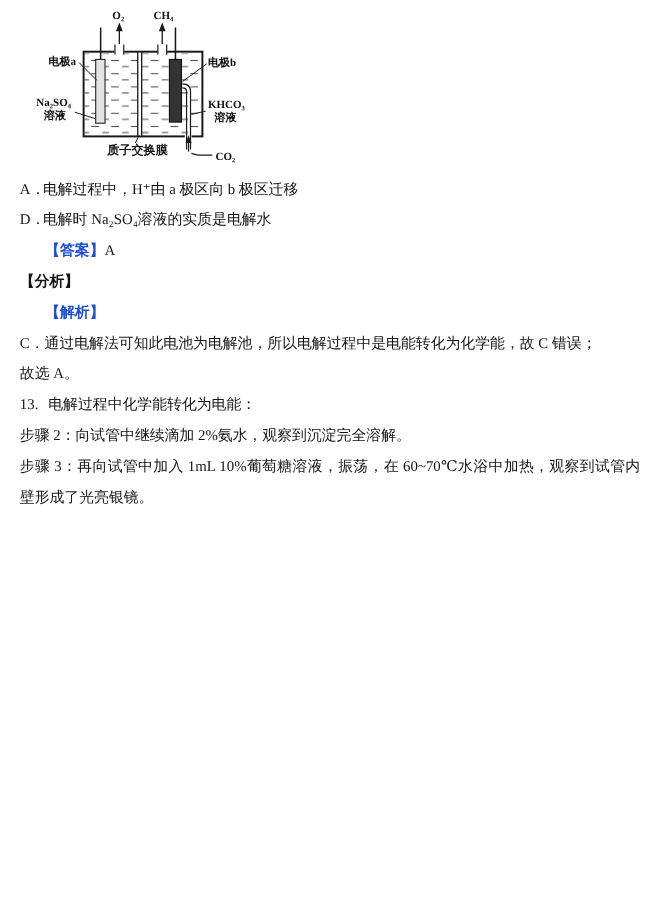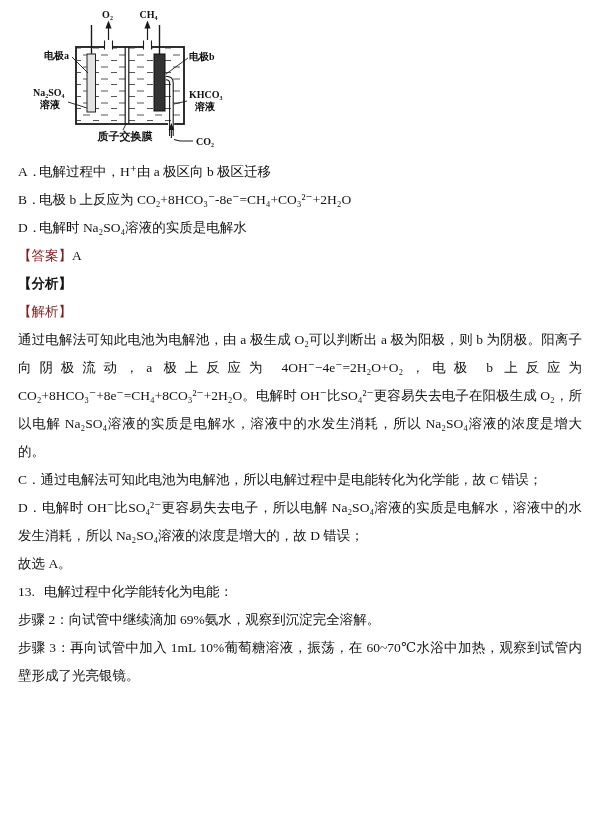--- a/index.html
+++ b/index.html
@@ -6,21 +6,21 @@
   body{
     width:600px;height:831px;overflow:hidden;
     font-family:"Liberation Serif","DejaVu Serif",serif;
     font-size:13.5px;color:#141414;
     -webkit-font-smoothing:antialiased;
   }
   .content{padding:2px 18px 0 18px;}
   figure.diagram{margin:2px 0 0 10px;padding:0;}
   p{margin:0;line-height:28px;}
   .just{text-align:justify;}
-  .blue{color:#7f1d1d;font-weight:normal;}
+  .blue{color:#1d4ed8;font-weight:bold;margin-left:23px;}
   .bold{font-weight:bold;}
   .opt-row{line-height:28px;}
   .opt-letter{display:inline-block;width:21px;}
   .q-number{display:inline-block;margin-right:9px;}
   
   .stroke{stroke:#1a1a1a;fill:none;}
   .dlabel{font:bold 10px "Liberation Serif","DejaVu Serif",serif;fill:#111;}
   .dlabel-lg{font:bold 11px "Liberation Serif","DejaVu Serif",serif;fill:#111;}
 </style>
 </head>
@@ -85,32 +85,29 @@
       <text x="12" y="104" class="dlabel">溶液</text>
       <text x="161" y="94" class="dlabel">KHCO₃</text>
       <text x="167" y="106" class="dlabel">溶液</text>
       <text x="97" y="136" text-anchor="middle" class="dlabel-lg">质子交换膜</text>
       <text x="168" y="141" class="dlabel">CO₂</text>
     </svg>
   </figure>
 
   <div>
     <p class="opt-row"><span class="opt-letter">A．</span><span>电解过程中，H⁺由 a 极区向 b 极区迁移</span></p>
-    <p class="opt-row"><span class="opt-letter">B．</span><span>电极 b 上反应为 CO₂+8HCO₃⁻-8e⁻=CH₄+CO₃²⁻+2H₂O</span></p>
     <p class="opt-row"><span class="opt-letter">D．</span><span>电解时 Na₂SO₄溶液的实质是电解水</span></p>
   </div>
 
   <p><span class="blue">【答案】</span><span>A</span></p>
 
   <p><span class="bold">【分析】</span></p>
 
   <p><span class="blue">【解析】</span></p>
-  <p class="just">通过电解法可知此电池为电解池，由 a 极生成 O₂可以判断出 a 极为阳极，则 b 为阴极。阳离子向阴极流动，a 极上反应为 4OH⁻−4e⁻=2H₂O+O₂，电极 b 上反应为 CO₂+8HCO₃⁻+8e⁻=CH₄+8CO₃²⁻+2H₂O。电解时 OH⁻比SO₄²⁻更容易失去电子在阳极生成 O₂，所以电解 Na₂SO₄溶液的实质是电解水，溶液中的水发生消耗，所以 Na₂SO₄溶液的浓度是增大的。</p>
 
   <p class="just">C．通过电解法可知此电池为电解池，所以电解过程中是电能转化为化学能，故 C 错误；</p>
-  <p class="just">D．电解时 OH⁻比SO₄²⁻更容易失去电子，所以电解 Na₂SO₄溶液的实质是电解水，溶液中的水发生消耗，所以 Na₂SO₄溶液的浓度是增大的，故 D 错误；</p>
   <p>故选 A。</p>
 
   <p><span class="q-number">13.</span><span>电解过程中化学能转化为电能：</span></p>
-  <p class="just">步骤 2：向试管中继续滴加 69%氨水，观察到沉淀完全溶解。</p>
+  <p class="just">步骤 2：向试管中继续滴加 2%氨水，观察到沉淀完全溶解。</p>
   <p class="just">步骤 3：再向试管中加入 1mL 10%葡萄糖溶液，振荡，在 60~70℃水浴中加热，观察到试管内壁形成了光亮银镜。</p>
 
 </div>
 
 </body></html>

